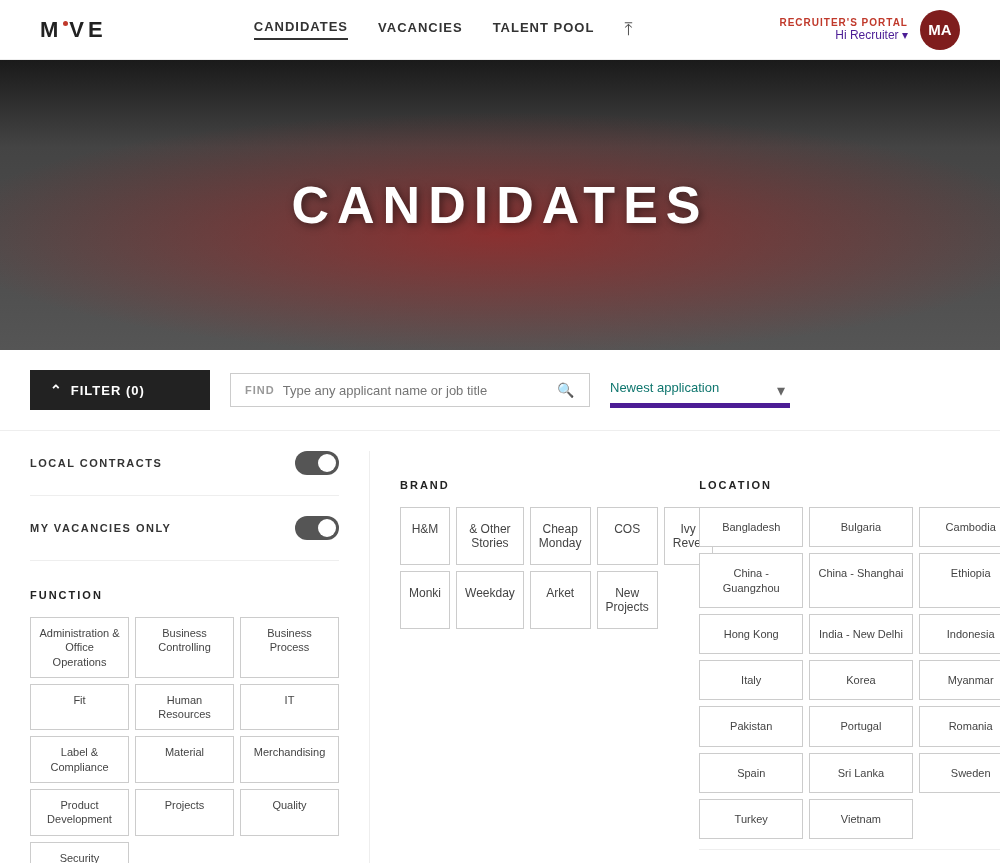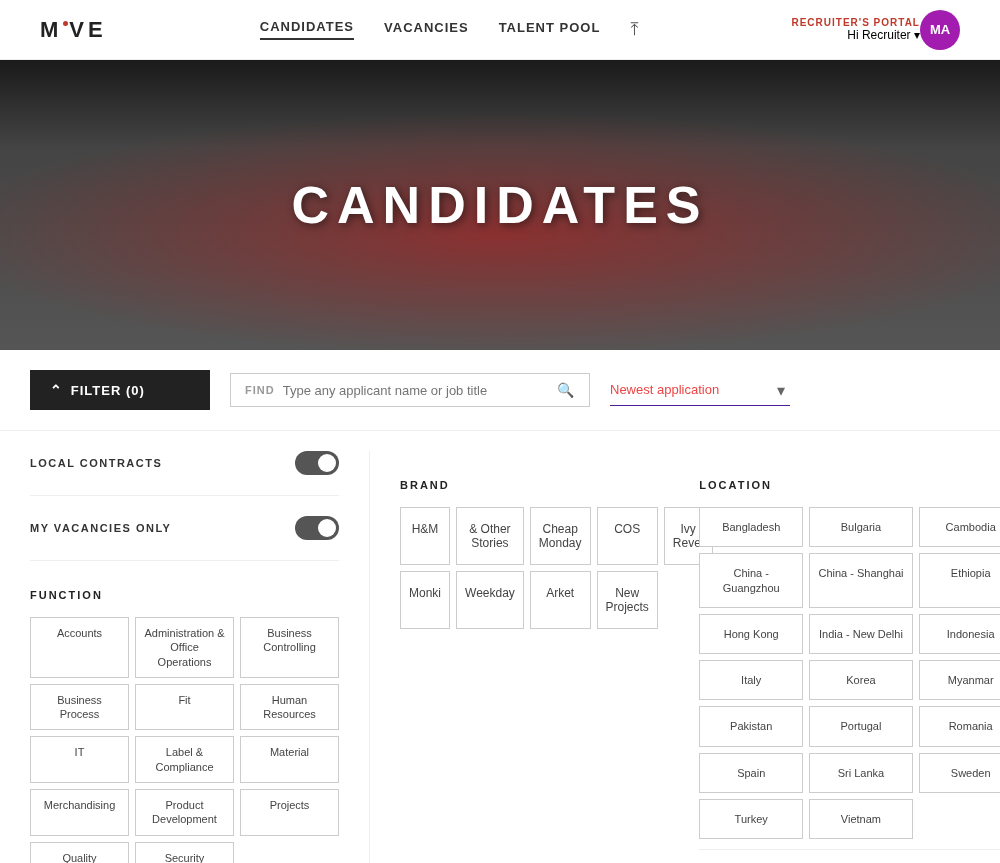--- a/index.html
+++ b/index.html
@@ -50,48 +50,49 @@
       border-bottom: 2px solid #333;
     }
     .nav-share {
       font-size: 18px;
       cursor: pointer;
       color: #555;
     }
     .header-right {
       display: flex;
       align-items: center;
+      gap: 12px;
     }
     .recruiter-label {
       text-align: right;
     }
     .recruiter-portal {
       font-size: 10px;
       font-weight: 700;
       color: #c0392b;
       letter-spacing: 1px;
     }
     .recruiter-name {
       font-size: 12px;
-      color: #000000;
+      color: #4c1d95;
       cursor: pointer;
     }
     .recruiter-name::after {
       content: ' ▾';
     }
     .avatar {
       width: 40px;
       height: 40px;
       border-radius: 50%;
-      background: #a21caf;
+      background: #7f1d1d;
       color: #fff;
       display: flex;
       align-items: center;
       justify-content: center;
-      font-size: 13px;
+      font-size: 15px;
       font-weight: 700;
     }
 
     
     .hero {
       width: 100%;
       height: 290px;
       background: linear-gradient(rgba(0,0,0,0.35), rgba(0,0,0,0.35)),
         repeating-linear-gradient(
           45deg,
@@ -178,24 +179,24 @@
       color: #999;
       flex: 1;
       background: transparent;
     }
     .search-icon {
       color: #999;
       font-size: 14px;
     }
     .sort-select {
       border: none;
-      border-bottom: 1px solid #4c1d95;
+      border-bottom: 5px solid #4c1d95;
       padding: 8px 30px 8px 0;
       font-size: 13px;
-      color: #ef4444;
+      color: #0f766e;
       background: transparent;
       appearance: none;
       cursor: pointer;
       min-width: 180px;
       outline: none;
       position: relative;
     }
     .sort-wrapper {
       position: relative;
       display: flex;
@@ -396,21 +397,20 @@
         <span class="toggle-label">LOCAL CONTRACTS</span>
         <div class="toggle"></div>
       </div>
       <div class="toggle-row">
         <span class="toggle-label">MY VACANCIES ONLY</span>
         <div class="toggle"></div>
       </div>
       <div class="function-section">
         <div class="filter-section-title">FUNCTION</div>
         <div class="tag-grid" id="function-tags">
-            <div class="tag">Accounts</div>
             <div class="tag">Administration &amp; Office Operations</div>
             <div class="tag">Business Controlling</div>
             <div class="tag">Business Process</div>
             <div class="tag">Fit</div>
             <div class="tag">Human Resources</div>
             <div class="tag">IT</div>
             <div class="tag">Label &amp; Compliance</div>
             <div class="tag">Material</div>
             <div class="tag">Merchandising</div>
             <div class="tag">Product Development</div>

